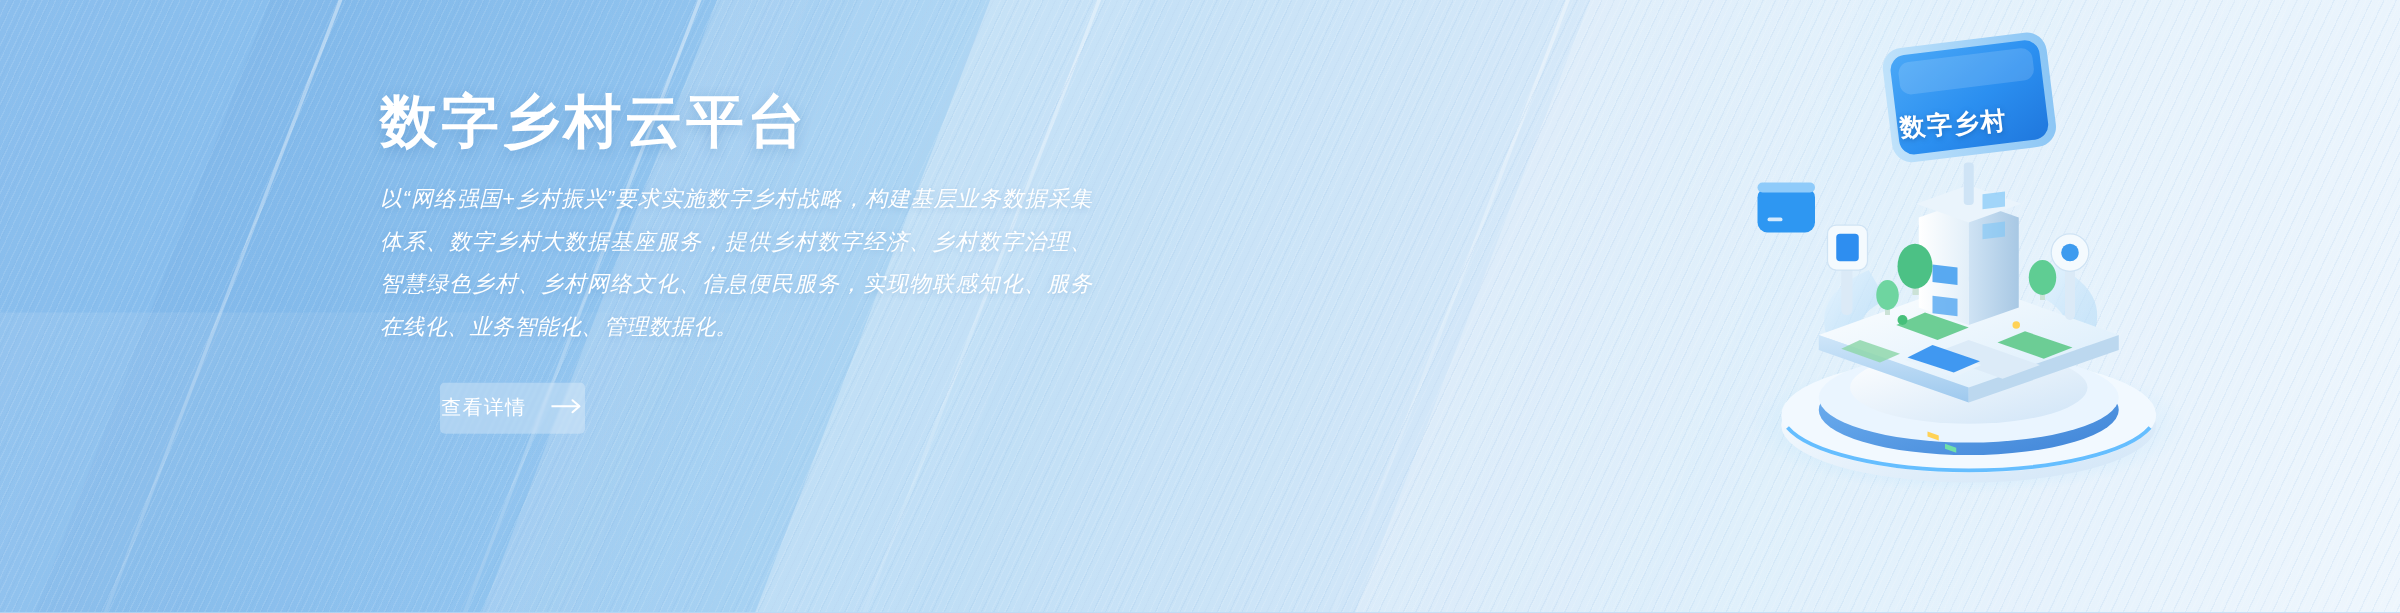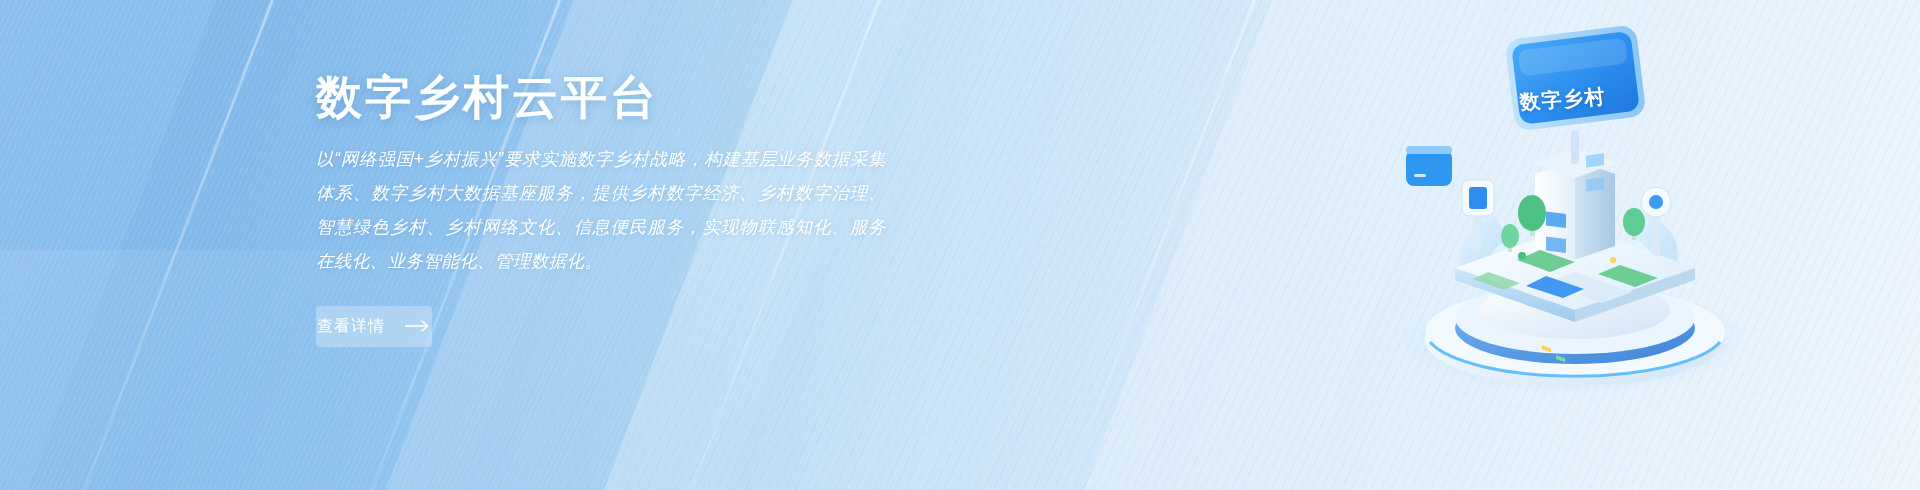--- a/index.html
+++ b/index.html
@@ -83,21 +83,21 @@
   }
   .edge-line {
     position:absolute; pointer-events:none;
     background:linear-gradient(100deg, rgba(255,255,255,0.55), rgba(255,255,255,0.0));
     width:3px; height:900px; transform:skewX(-21deg);
   }
 
   
   .content {
     position:absolute;
-    left:316px; top:70px;
+    left:304px; top:70px;
     width:600px;
   }
   .hero-title {
     font-size:46px;
     font-weight:bold;
     color:#ffffff;
     letter-spacing:3px;
     line-height:1.18;
     text-shadow:0 2px 10px rgba(40,100,165,0.28);
     white-space:nowrap;
@@ -117,20 +117,21 @@
     margin-top:28px;
     display:inline-flex;
     align-items:center;
     justify-content:center;
     gap:20px;
     width:116px; height:41px;
     background:rgba(255,255,255,0.28);
     border-radius:4px;
     cursor:pointer;
     backdrop-filter:blur(1px);
+    margin-left:48px;
   }
   .cta-label {
     font-size:16px;
     color:#ffffff;
     letter-spacing:1px;
   }
   .cta-arrow { display:block; }
 
   
   .illus {

